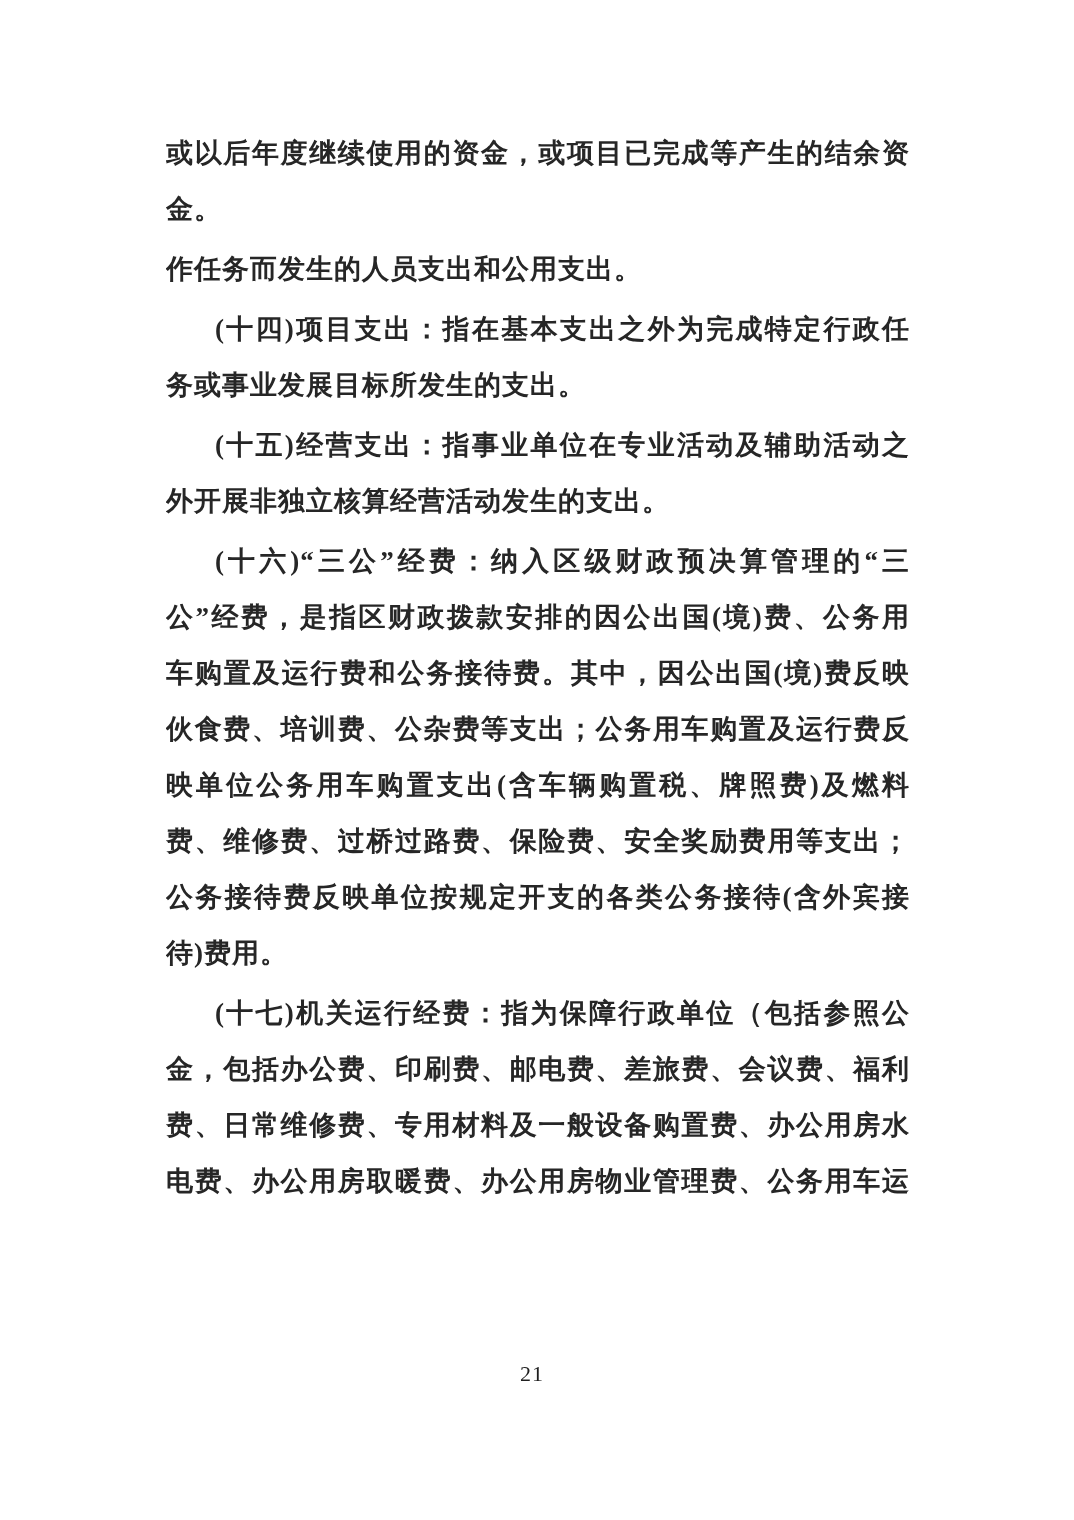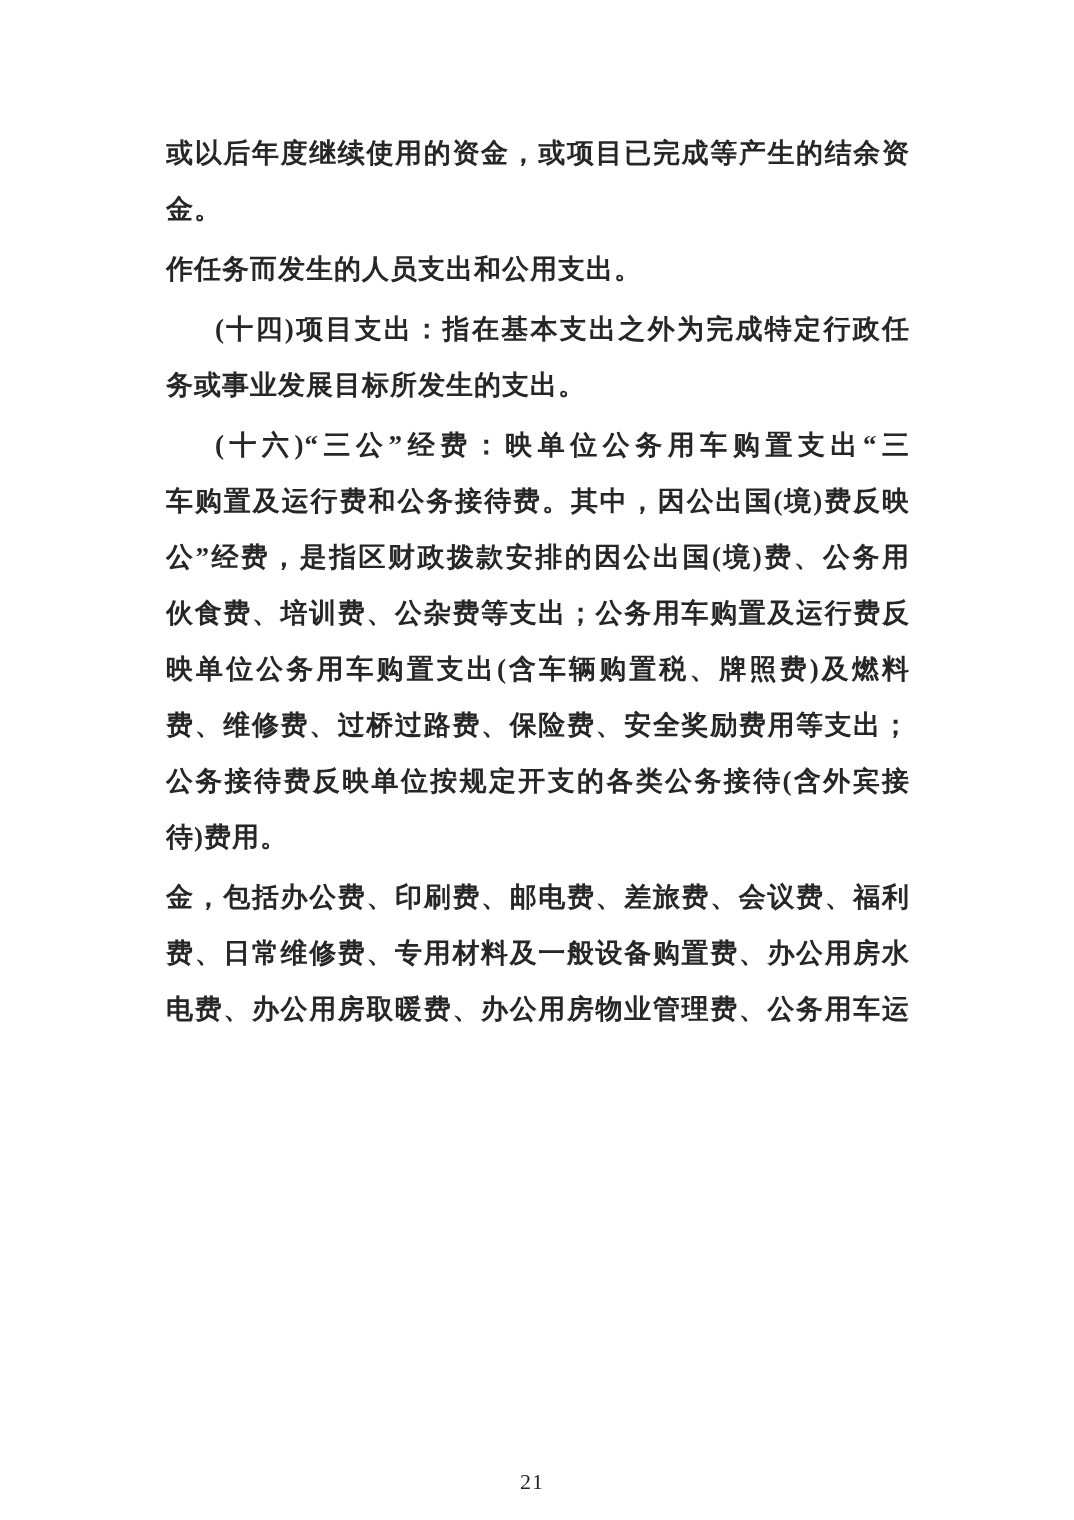--- a/index.html
+++ b/index.html
@@ -50,21 +50,21 @@
     text-align-last: left;
     -moz-text-align-last: left;
   }
   .line.indent {
     text-indent: 49px;
   }
   .page-number {
     position: absolute;
     left: 0;
     right: 10px;
-    top: 1468px;
+    top: 1360px;
     text-align: center;
     font-size: 22px;
     line-height: 28px;
     letter-spacing: 1px;
     color: #1f1f1f;
   }
 </style>
 </head>
 <body>
 
@@ -75,29 +75,34 @@
         <div class="line end">金。</div>
       </div>
       <div class="para">
         <div class="line end">作任务而发生的人员支出和公用支出。</div>
       </div>
       <div class="para">
         <div class="line indent">(十四)项目支出：指在基本支出之外为完成特定行政任</div>
         <div class="line end">务或事业发展目标所发生的支出。</div>
       </div>
       <div class="para">
-        <div class="line indent">(十六)“三公”经费：映单位公务用车购置支出“三</div>
+        <div class="line indent">(十五)经营支出：指事业单位在专业活动及辅助活动之</div>
+        <div class="line end">外开展非独立核算经营活动发生的支出。</div>
+      </div>
+      <div class="para">
+        <div class="line indent">(十六)“三公”经费：纳入区级财政预决算管理的“三</div>
+        <div class="line">公”经费，是指区财政拨款安排的因公出国(境)费、公务用</div>
         <div class="line">车购置及运行费和公务接待费。其中，因公出国(境)费反映</div>
-        <div class="line">公”经费，是指区财政拨款安排的因公出国(境)费、公务用</div>
         <div class="line">伙食费、培训费、公杂费等支出；公务用车购置及运行费反</div>
         <div class="line">映单位公务用车购置支出(含车辆购置税、牌照费)及燃料</div>
         <div class="line">费、维修费、过桥过路费、保险费、安全奖励费用等支出；</div>
         <div class="line">公务接待费反映单位按规定开支的各类公务接待(含外宾接</div>
         <div class="line end">待)费用。</div>
       </div>
       <div class="para">
+        <div class="line indent">(十七)机关运行经费：指为保障行政单位（包括参照公</div>
         <div class="line">金，包括办公费、印刷费、邮电费、差旅费、会议费、福利</div>
         <div class="line">费、日常维修费、专用材料及一般设备购置费、办公用房水</div>
         <div class="line">电费、办公用房取暖费、办公用房物业管理费、公务用车运</div>
       </div>
     </div>
   <div class="page-number">21</div>
 </div>
 
 </body></html>

